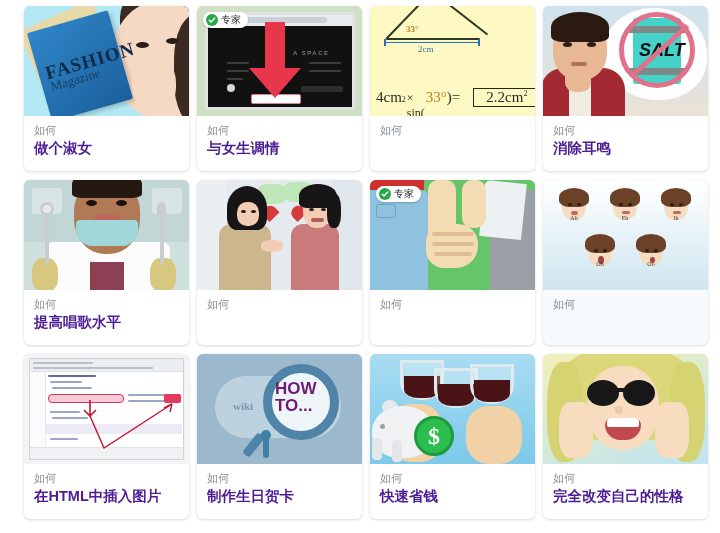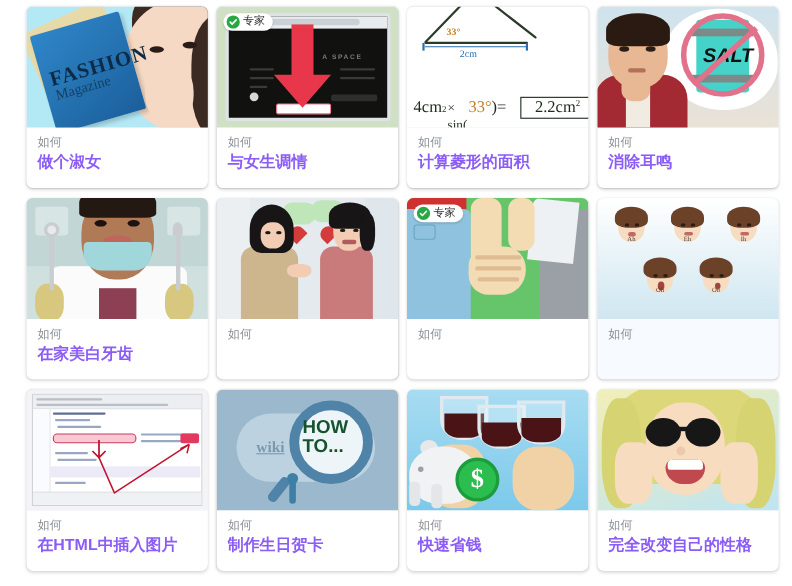--- a/index.html
+++ b/index.html
@@ -37,21 +37,21 @@
     background:#e9eef2;
     flex:0 0 auto;
   }
   .thumb-art{position:absolute;inset:0;}
   .meta{padding:7px 10px 13px 10px;}
   .eyebrow{
     font-size:11px;color:#8a8f96;line-height:14px;margin:0 0 2px 0;
     letter-spacing:.2px;
   }
   .title{
-    font-size:14.5px;line-height:19px;font-weight:bold;color:#8b5cf6;
+    font-size:14.5px;line-height:19px;font-weight:bold;color:#4c1d95;
     margin:0;word-break:break-word;
   }
   .card.hovered .title{color:#3a7ae0;}
   .badge{
     position:absolute;left:6px;top:6px;z-index:5;
     display:flex;align-items:center;gap:3px;
     background:#ffffff;border-radius:11px;
     padding:2px 7px 2px 3px;
     box-shadow:0 1px 2px rgba(0,0,0,.2);
   }
@@ -84,21 +84,21 @@
   .a2-win{left:8px;top:6px;width:150px;height:98px;background:#11110f;border-radius:3px;border:3px solid #dfe3e6;box-sizing:border-box;}
   .a2-bar{left:11px;top:9px;width:144px;height:11px;background:#e8ecef;}
   .a2-url{left:26px;top:11px;width:104px;height:6px;background:#c9d1d6;border-radius:3px;}
   .a2-dot{width:3px;height:3px;background:#aab3b8;border-radius:50%;top:13px;}
   .a2-logo{left:96px;top:44px;color:#7b7b7b;font-size:6px;letter-spacing:1.5px;font-weight:bold;}
   .a2-line{background:#3a3a3a;height:2px;border-radius:1px;}
   .a2-btn{left:54px;top:88px;width:50px;height:10px;background:#fff;border:1px solid #e87d90;border-radius:2px;box-sizing:border-box;}
   .a2-arrow{left:50px;top:16px;width:56px;height:78px;}
 
   
-  .a3-bg{background:#ffffff;}
+  .a3-bg{background:#fef9c3;}
   .a3-ink{position:absolute;color:#1d2a1c;font-family:"Liberation Serif",serif;}
   .a3-ln{background:#2c3a2a;height:1.6px;transform-origin:left center;border-radius:1px;}
 
   
   .a4-bg{background:linear-gradient(180deg,#cfe3ee,#eae2d6);}
   .a4-cloud{left:60px;top:2px;width:104px;height:92px;background:#fff;border-radius:50% 52% 46% 54%;}
   .a4-cloud2{left:52px;top:54px;width:26px;height:22px;background:#fff;border-radius:50%;}
   .a4-face{left:10px;top:12px;width:54px;height:62px;background:#e8b894;border-radius:46% 46% 44% 44%;}
   .a4-hair{left:8px;top:6px;width:58px;height:30px;background:#2a1a12;border-radius:50% 50% 20% 20%;}
   .a4-body{left:-2px;top:62px;width:84px;height:50px;background:#a32a33;border-radius:22px 22px 0 0;}
@@ -150,23 +150,23 @@
   .a9-top{left:6px;top:5px;width:153px;height:13px;background:#eceef1;border-bottom:1px solid #dfe2e6;box-sizing:border-box;}
   .a9-side{left:6px;top:18px;width:16px;height:87px;background:#fafbfc;border-right:1px solid #e6e8eb;box-sizing:border-box;}
   .a9-txt{height:2px;background:#9aa7c4;border-radius:1px;}
   .a9-hi{left:24px;top:40px;width:76px;height:9px;background:#f6c9d5;border:1.5px solid #d03a5c;border-radius:4px;box-sizing:border-box;}
   .a9-hi2{left:140px;top:40px;width:17px;height:9px;background:#e2395c;border-radius:2px;}
   .a9-bot{left:6px;top:93px;width:153px;height:12px;background:#f0f1f3;border-top:1px solid #dfe2e6;box-sizing:border-box;}
 
   
   .a10-bg{background:#9cb8cc;}
   .a10-pill{left:18px;top:22px;width:126px;height:62px;background:#bcd2e0;border-radius:31px;}
-  .a10-wiki{left:36px;top:46px;color:#7d98ad;font-size:14px;font-weight:bold;font-family:"Liberation Serif",serif;text-decoration:underline;}
+  .a10-wiki{left:36px;top:46px;color:#7d98ad;font-size:11px;font-weight:bold;font-family:"Liberation Serif",serif;}
   .a10-glass{left:66px;top:10px;width:76px;height:76px;border:9px solid #4f83a8;border-radius:50%;background:#eef5f9;box-sizing:border-box;}
-  .a10-how{left:78px;top:26px;color:#14532d;font-size:17px;font-weight:bold;line-height:17px;}
+  .a10-how{left:78px;top:26px;color:#701a75;font-size:17px;font-weight:bold;line-height:17px;}
   .a10-handle{left:52px;top:78px;width:9px;height:26px;background:#4f83a8;border-radius:4px;transform:rotate(38deg);}
 
   
   .a11-bg{background:linear-gradient(180deg,#a8dcf2,#7cc9ea);}
   .a11-pig{left:2px;top:52px;width:62px;height:52px;background:#f1f2f4;border-radius:48% 48% 44% 44%;}
   .a11-ear{left:12px;top:46px;width:16px;height:14px;background:#e6e8ea;border-radius:50% 50% 0 50%;}
   .a11-coin{left:44px;top:62px;width:40px;height:40px;background:#2bbd4e;border-radius:50%;border:3px solid #1d9c3e;box-sizing:border-box;color:#fff;font-size:24px;font-weight:bold;text-align:center;line-height:34px;font-family:"Liberation Serif",serif;}
   .a11-glass{position:absolute;width:44px;height:40px;border:3px solid #dfe9ee;border-radius:0 0 46% 46%;background:rgba(255,255,255,.25);box-sizing:border-box;}
   .a11-wine{position:absolute;width:36px;height:22px;background:#4a1416;border-radius:0 0 40% 40%;}
   .a11-hand{background:#f0d2a6;border-radius:40%;}
@@ -264,21 +264,20 @@
             <sup style="font-size:8px;">2</sup>
           <span style="font-size:12px;margin:0 1px;">× sin(</span>
           <span style="color:#c97a1e;">33°</span>
           <span>)=</span>
           <span style="border:1.4px solid #1d2a1c;padding:0 12px;margin-left:13px;"><span>2.2cm</span><sup style="font-size:8px;">2</sup></span>
         </div>
       </div>
     </div>
     <div class="meta">
       <div class="eyebrow">如何</div>
-      <div class="title">计算菱形的面积</div>
     </div>
   </a>
 
   <a class="card" style="text-decoration:none">
     <div class="thumb">
       <div class="thumb-art a4-bg fill">
         <div class="shp a4-cloud"></div>
         <div class="shp a4-cloud2"></div>
         <div class="shp a4-body"></div>
         <div class="shp a4-shirt"></div>
@@ -320,21 +319,21 @@
         <div class="shp a5-glove" style="left:8px;"></div>
         <div class="shp a5-tool" style="left:21px;"></div>
         <div class="shp a5-mir"></div>
         <div class="shp a5-glove" style="left:126px;"></div>
         <div class="shp a5-tool" style="left:136px;"></div>
         <div class="shp" style="left:133px;top:22px;width:9px;height:12px;background:#c9ccd1;border-radius:50% 50% 0 0;"></div>
       </div>
     </div>
     <div class="meta">
       <div class="eyebrow">如何</div>
-      <div class="title">在家美白牙齿</div>
+      <div class="title">提高唱歌水平</div>
     </div>
   </a>
 
   <a class="card" style="text-decoration:none">
     <div class="thumb">
       <div class="thumb-art a6-bg fill">
         <div class="shp" style="left:0;top:0;width:30px;height:110px;background:#eceff1;"></div>
         <div class="shp" style="left:135px;top:0;width:30px;height:110px;background:#dfe7ec;"></div>
         <div class="shp a6-bub" style="left:60px;top:4px;width:30px;height:20px;"></div>
         <div class="shp a6-bub" style="left:86px;top:2px;width:30px;height:20px;"></div>

